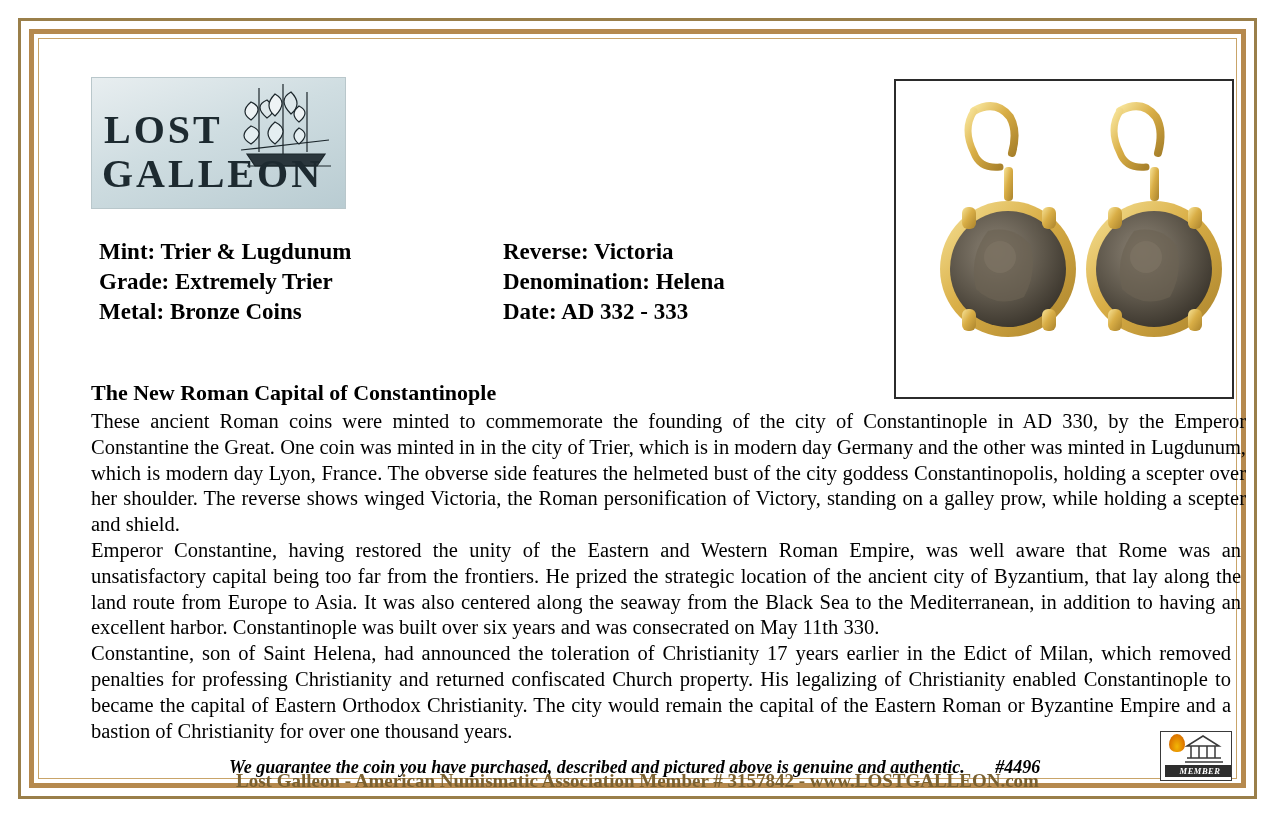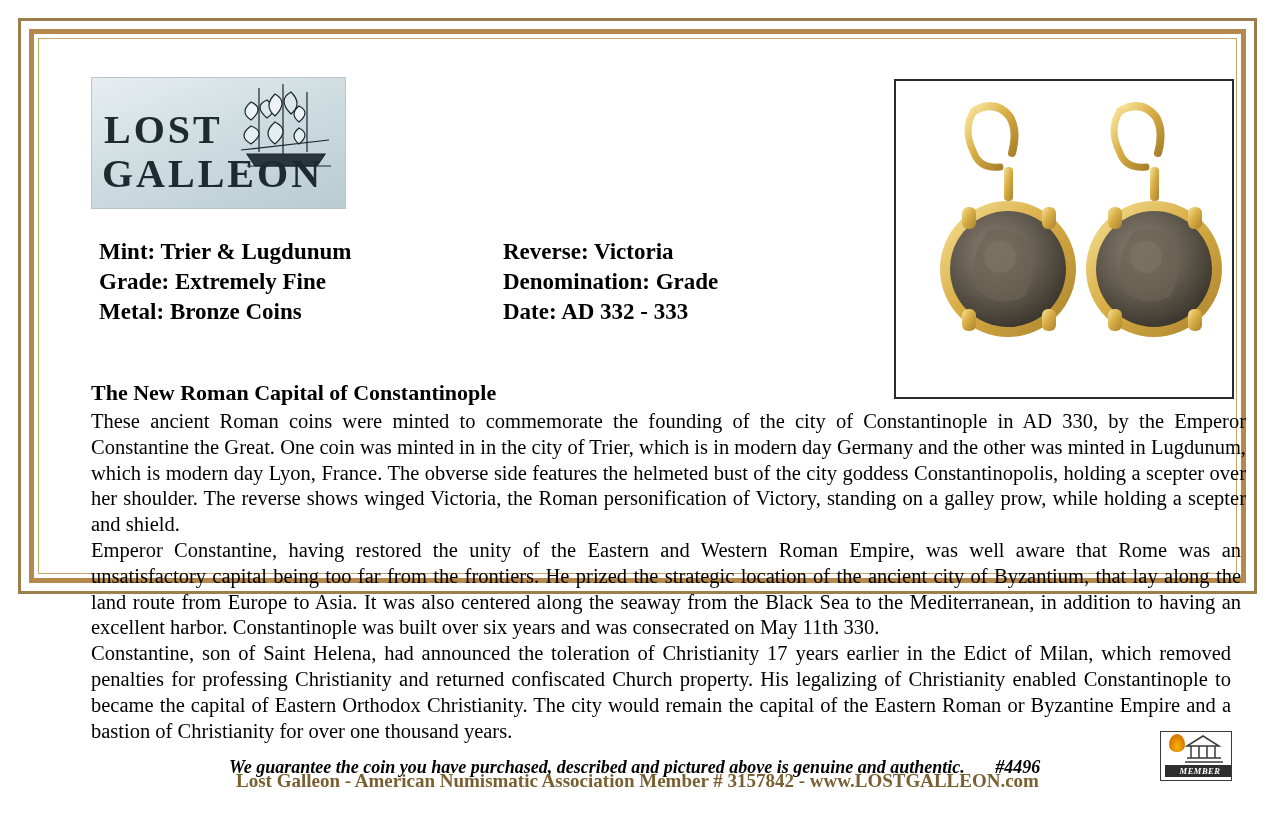--- a/index.html
+++ b/index.html
@@ -12,21 +12,21 @@
     background: #ffffff;
     font-family: "Liberation Serif", serif;
     overflow: hidden;
   }
 
   .certificate {
     position: absolute;
     left: 18px;
     top: 18px;
     width: 1239px;
-    height: 576px;
+    height: 781px;
     border: 3px solid #9a7f4a;
     box-sizing: border-box;
     background: #ffffff;
   }
   .cert-inner {
     position: absolute;
     left: 8px;
     top: 8px;
     right: 8px;
     bottom: 8px;
@@ -300,35 +300,35 @@
       </div>
 
       <div class="attrs">
         <div class="attr-col left">
           <div class="attr-row">
             <span class="k">Mint:</span>
             <span class="v">Trier &amp; Lugdunum</span>
           </div>
           <div class="attr-row">
             <span class="k">Grade:</span>
-            <span class="v">Extremely Fine</span>
+            <span class="v">Extremely Trier</span>
           </div>
           <div class="attr-row">
             <span class="k">Metal:</span>
             <span class="v">Bronze Coins</span>
           </div>
         </div>
         <div class="attr-col right">
           <div class="attr-row">
             <span class="k">Reverse:</span>
             <span class="v">Victoria</span>
           </div>
           <div class="attr-row">
             <span class="k">Denomination:</span>
-            <span class="v">Grade</span>
+            <span class="v">Helena</span>
           </div>
           <div class="attr-row">
             <span class="k">Date:</span>
             <span class="v">AD 332 - 333</span>
           </div>
         </div>
       </div>
 
       <div class="article">
         <div class="article-heading">The New Roman Capital of Constantinople</div>

